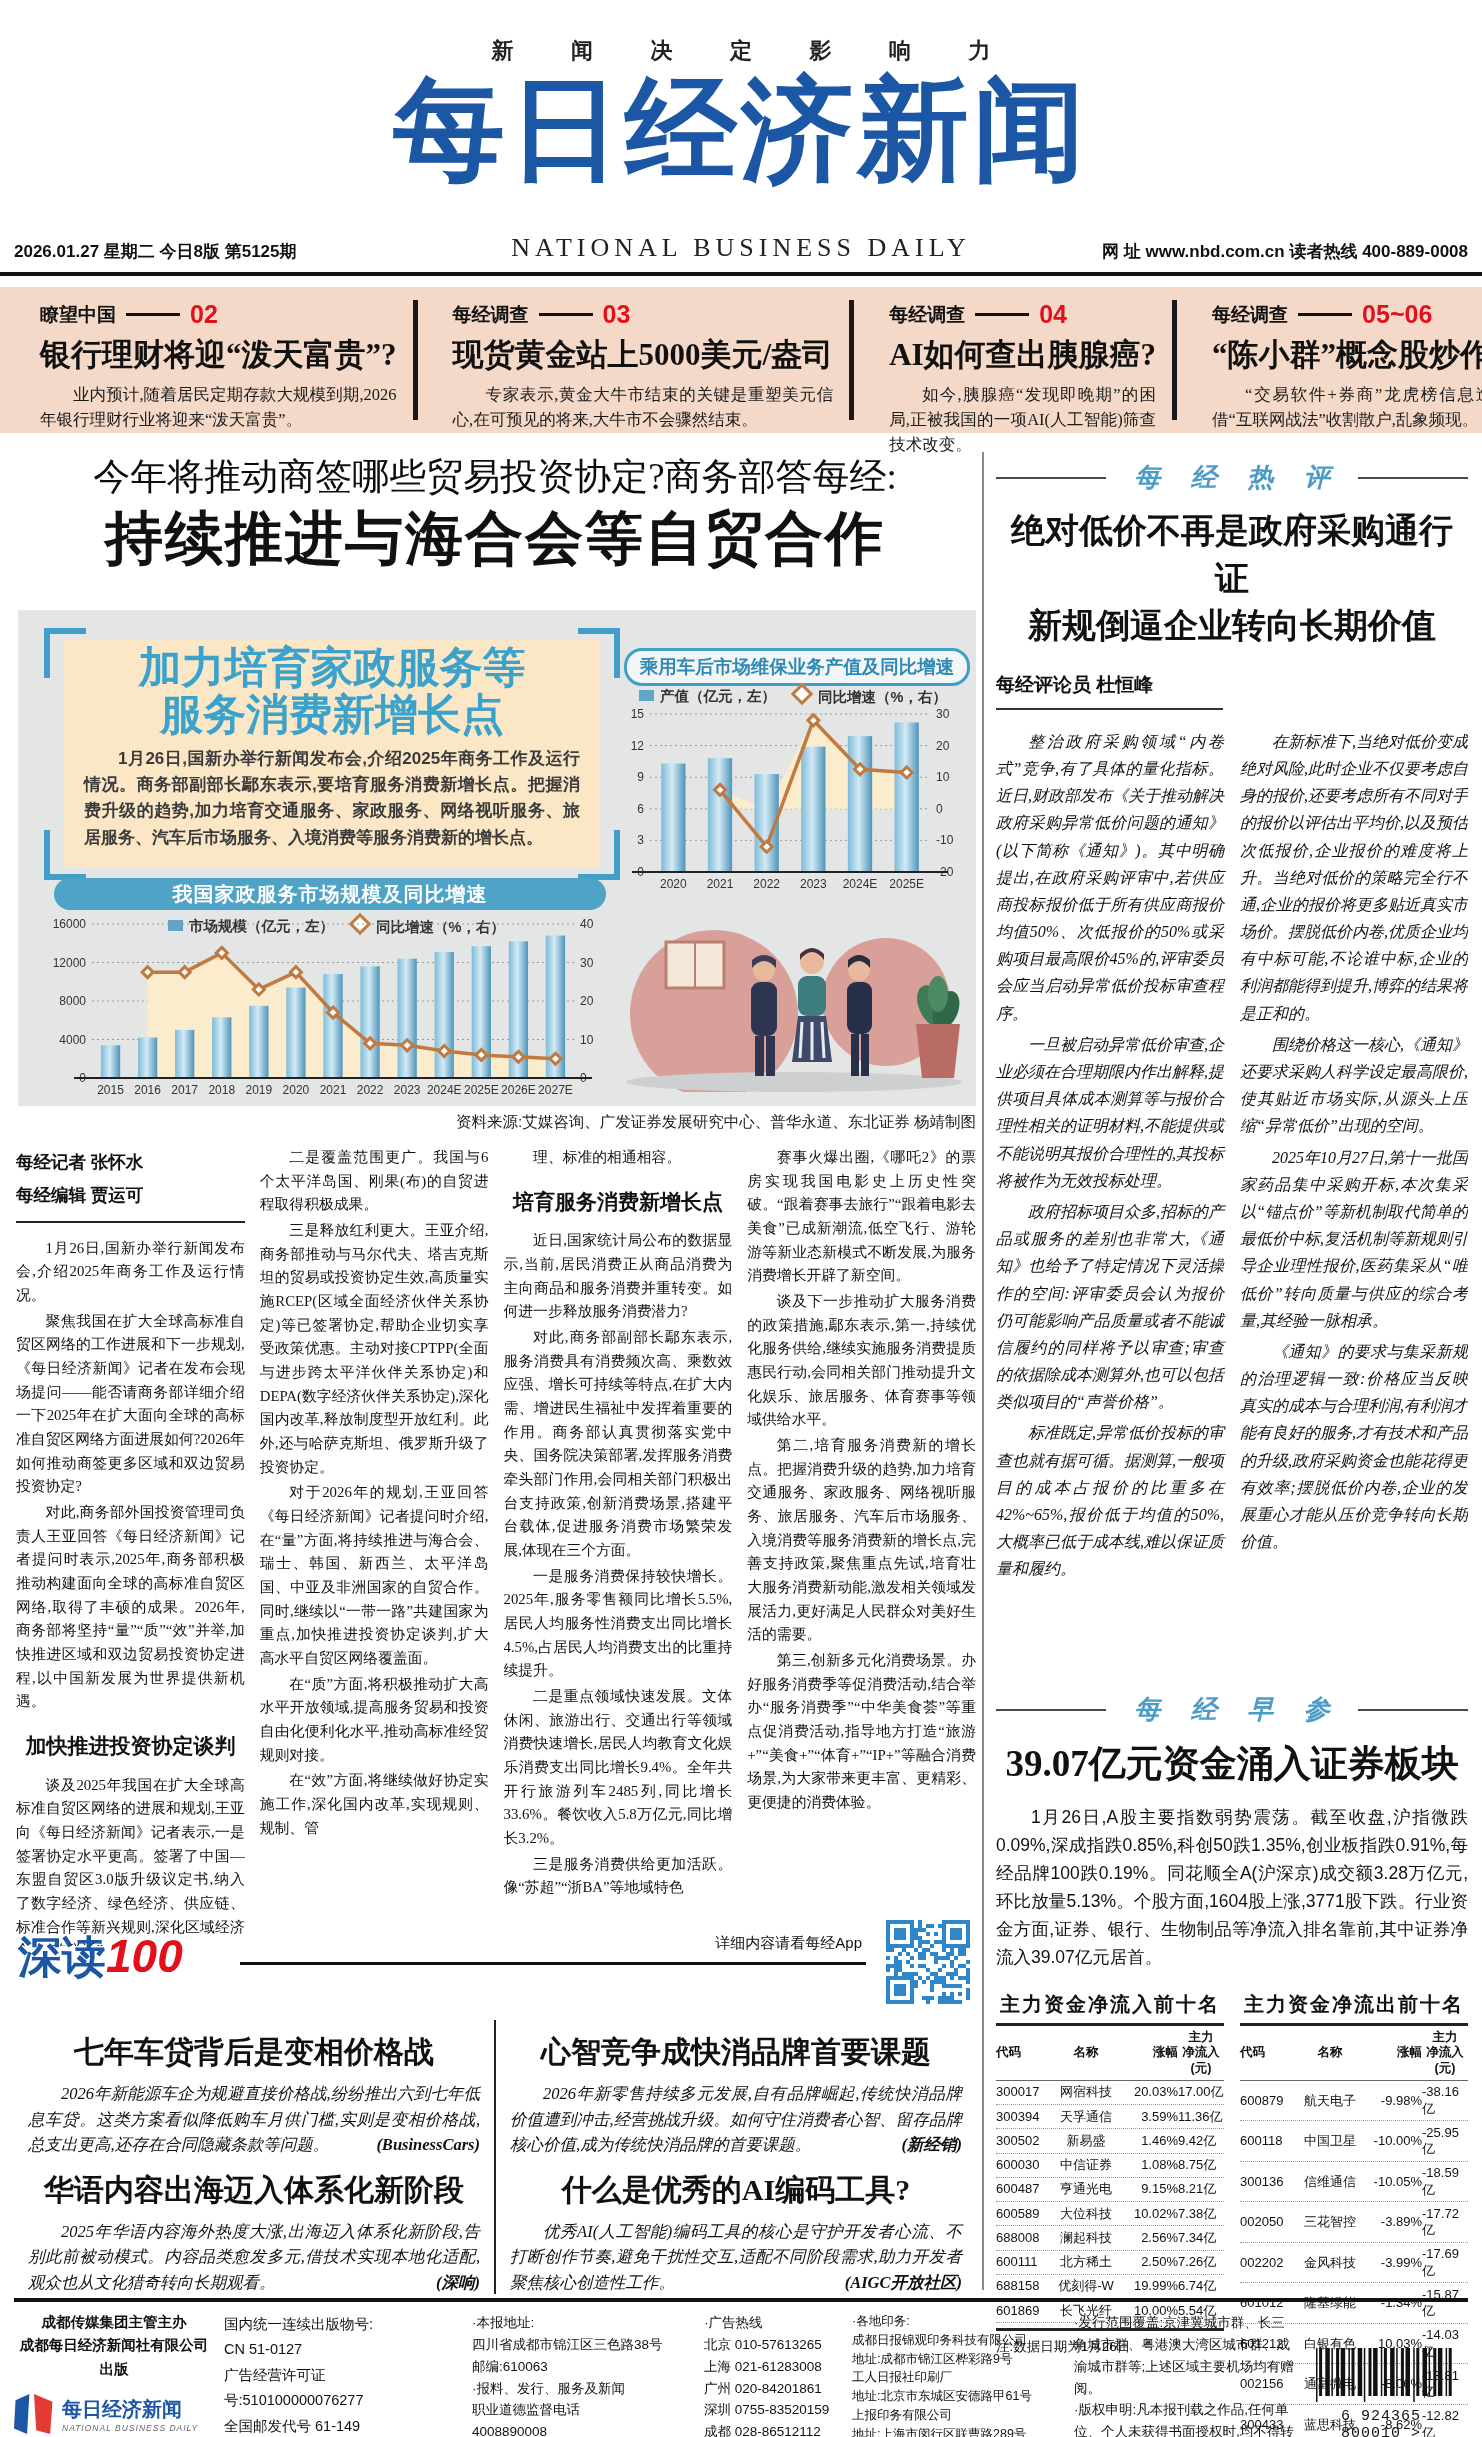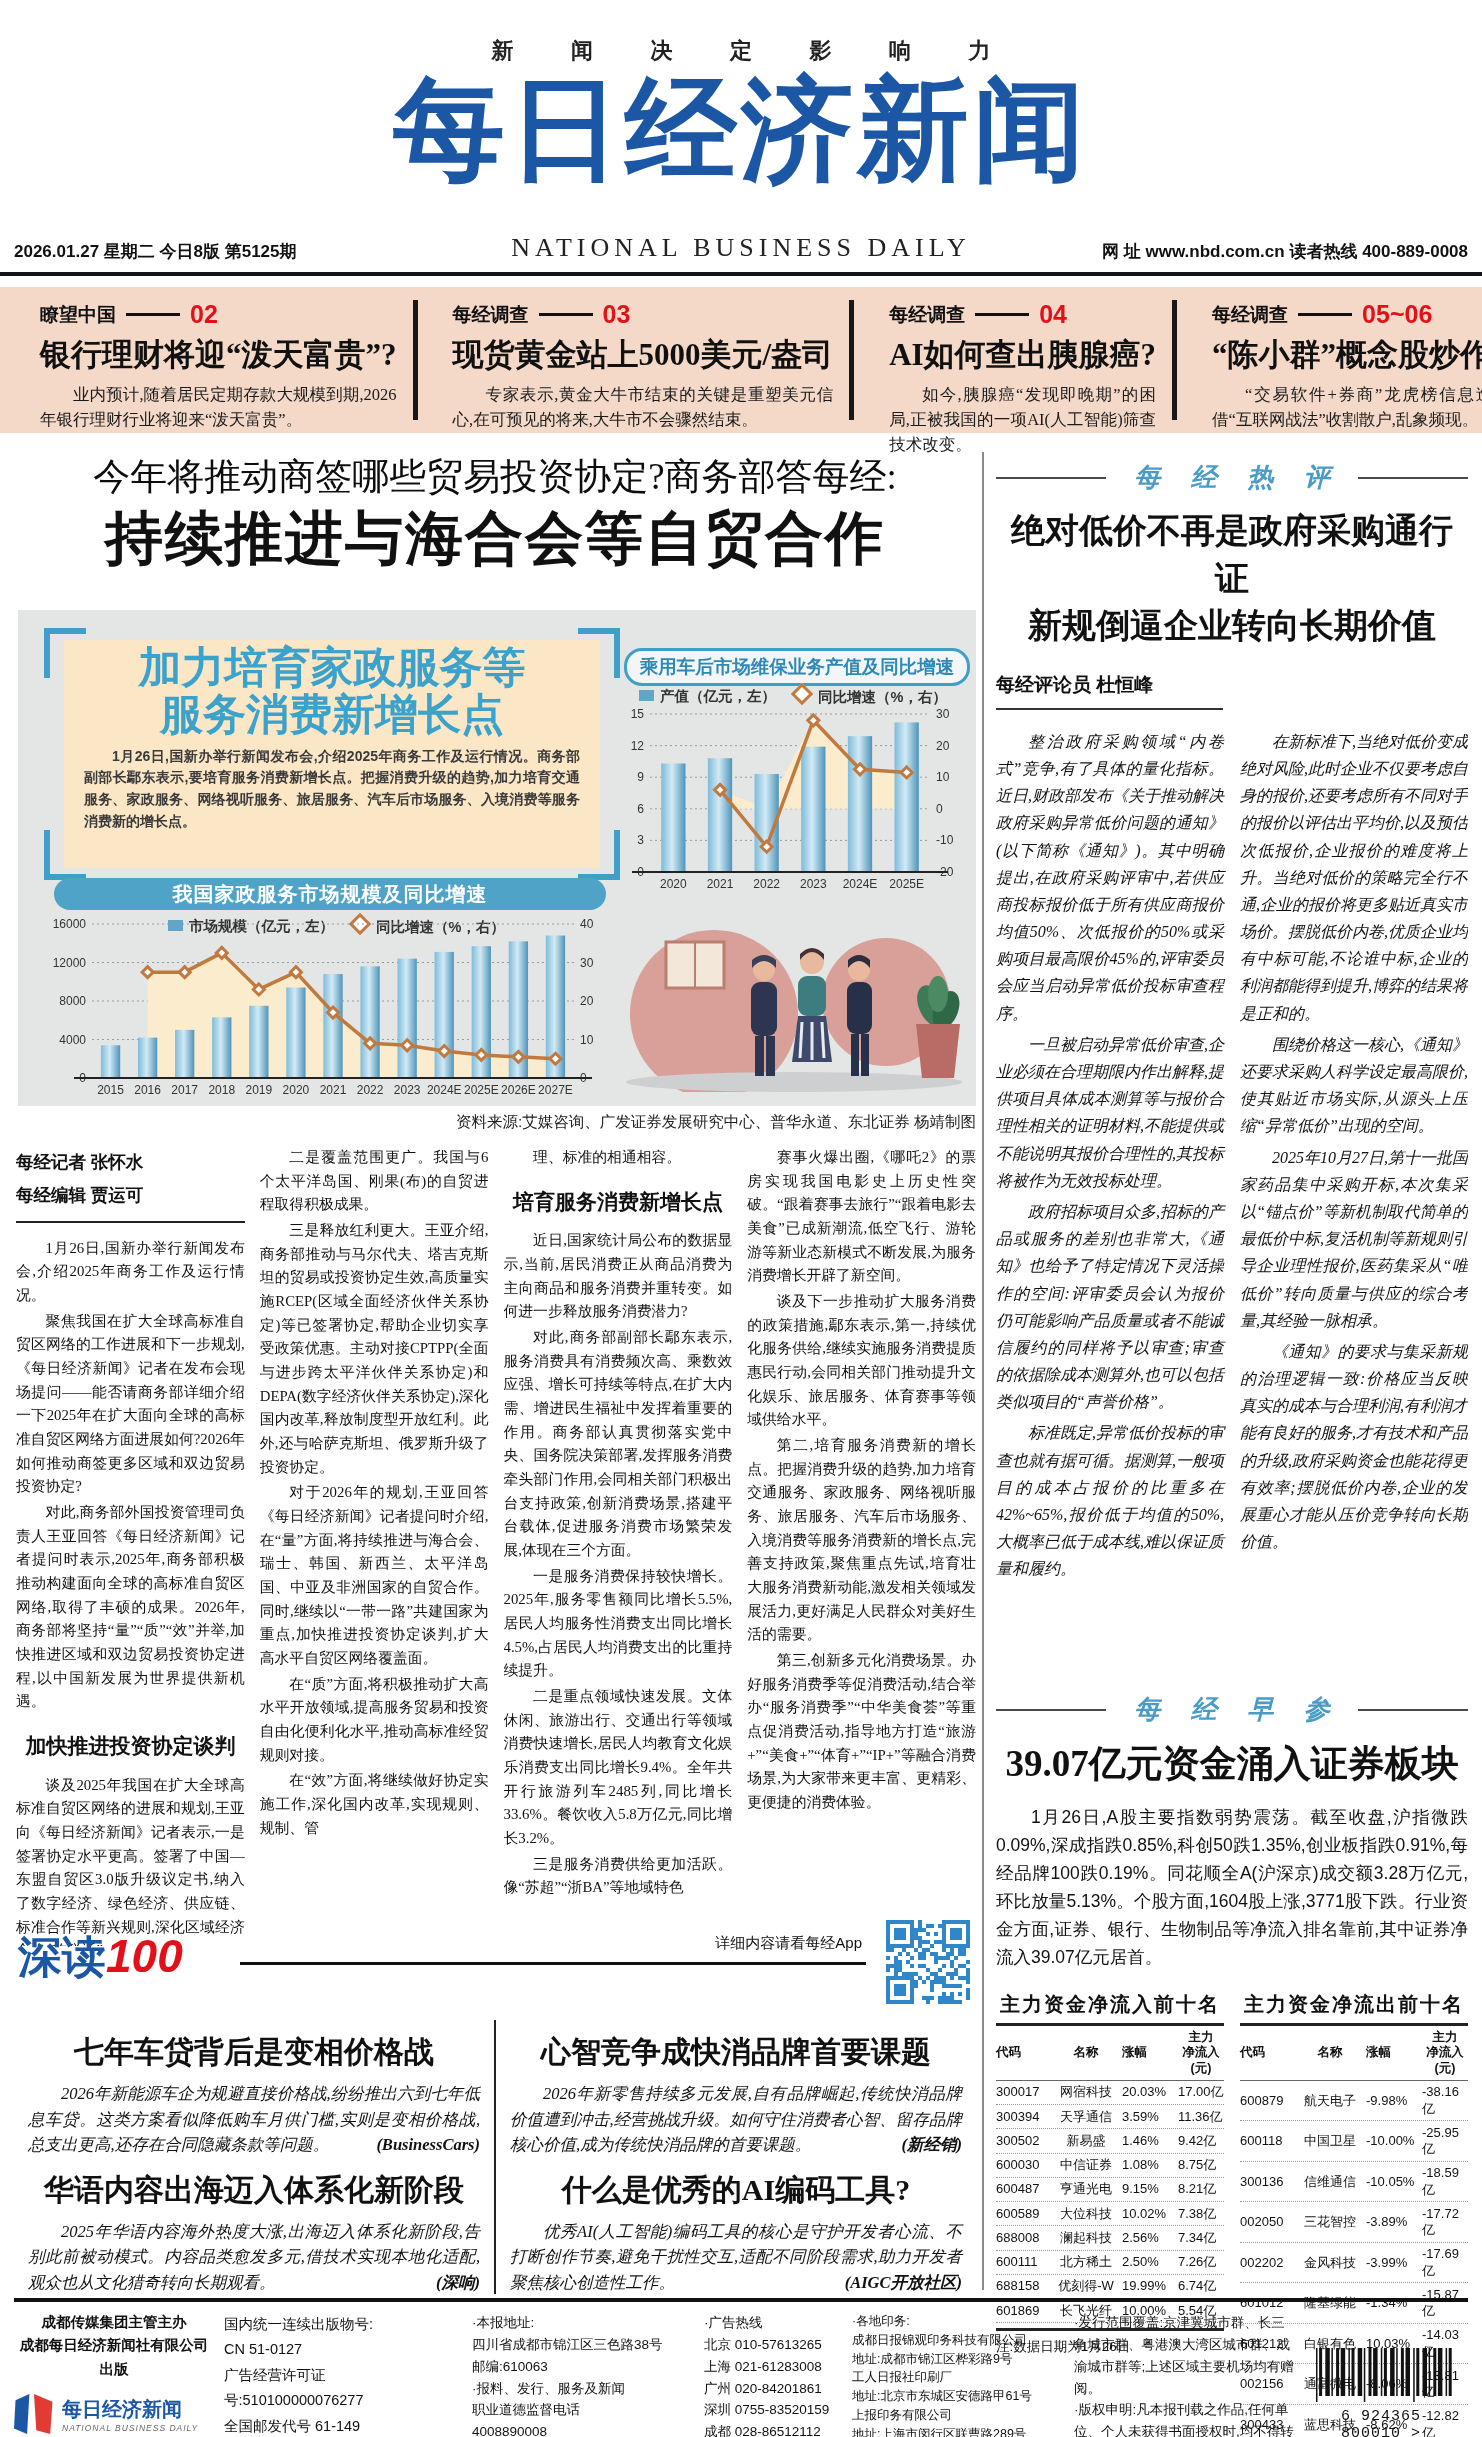--- a/index.html
+++ b/index.html
@@ -33,21 +33,21 @@
   
   .infographic{position:absolute;top:610px;left:18px;width:958px;height:496px;background:#e4e5e5;overflow:hidden;}
   .ig-panel{position:absolute;left:46px;top:30px;width:536px;height:228px;background:#fbe7c6;}
   .ig-br{position:absolute;width:36px;height:44px;border:6px solid #3f9fc8;}
   .ig-br.tl{left:-20px;top:-12px;border-right:none;border-bottom:none;}
   .ig-br.tr{right:-20px;top:-12px;border-left:none;border-bottom:none;}
   .ig-br.bl{left:-20px;bottom:-12px;border-right:none;border-top:none;}
   .ig-br.br{right:-20px;bottom:-12px;border-left:none;border-top:none;}
   .ig-title{text-align:center;font-size:43px;font-weight:800;color:#3ba2cc;line-height:1.1;margin-top:4px;
             font-family:"Liberation Sans",sans-serif;}
-  .ig-intro{margin:7px 20px 0;font-size:14px;line-height:1.55;color:#3a3a3a;font-weight:700;text-indent:2em;
+  .ig-intro{margin:7px 20px 0;font-size:17px;line-height:1.55;color:#3a3a3a;font-weight:700;text-indent:2em;
             font-family:"Liberation Sans",sans-serif;text-align:justify;}
   .ig-banner{position:absolute;left:36px;top:268px;width:552px;height:32px;background:#4fa3c6;border-radius:16px;
              color:#fff;font-size:20px;font-weight:700;text-align:center;line-height:32px;
              font-family:"Liberation Sans",sans-serif;letter-spacing:1px;}
   .chart-legend{position:absolute;display:flex;gap:18px;align-items:center;font-family:"Liberation Sans",sans-serif;
                 font-size:14.5px;font-weight:700;color:#333;}
   .lg1{left:150px;top:306px;}
   .lg2{left:596px;top:76px;width:358px;justify-content:center;}
   .sw-bar{display:inline-block;width:15px;height:11px;background:#5fa6c9;margin-right:6px;}
   .sw-dia{display:inline-block;width:10px;height:10px;background:#fff;border:3px solid #c0793e;transform:rotate(45deg);margin-right:8px;}
@@ -85,21 +85,21 @@
   .m-body{margin-top:14px;font-size:17.5px;line-height:1.6;text-align:justify;text-indent:2em;
           font-family:"Liberation Sans",sans-serif;}
   .tables{display:flex;gap:16px;margin-top:20px;font-family:"Liberation Sans",sans-serif;}
   .stock-table{flex:1;}
   .t-title{font-size:20px;font-weight:800;text-align:center;letter-spacing:2px;}
   .t-rule{height:3px;background:#222;margin-top:5px;}
   .t-row{display:flex;align-items:center;border-bottom:1px dotted #999;padding:3.5px 0;font-size:13px;line-height:1.25;}
   .t-row.t-h{font-weight:700;border-bottom:1px solid #666;font-size:12.5px;}
   .c-code{width:54px;}
   .c-name{width:72px;text-align:center;}
-  .c-chg{width:56px;}
+  .c-chg{width:56px;text-align:right;}
   .c-flow{flex:1;white-space:pre-line;}
   .t-h .c-flow{text-align:center;}
   .t-note{font-size:13.5px;margin-top:7px;}
   
   .digest{position:absolute;left:14px;top:1916px;width:962px;height:384px;}
   .d-logo{position:absolute;left:4px;top:12px;font-family:"Liberation Sans",sans-serif;font-weight:900;}
   .d-logo .blue{color:#1c57a5;font-size:44px;}
   .d-logo .red{color:#e3101a;font-size:46px;font-style:italic;}
   .d-rule{position:absolute;left:226px;right:110px;top:46px;height:3px;background:#111;}
   .d-app-note{position:absolute;right:114px;top:18px;font-size:15px;font-family:"Liberation Sans",sans-serif;}

